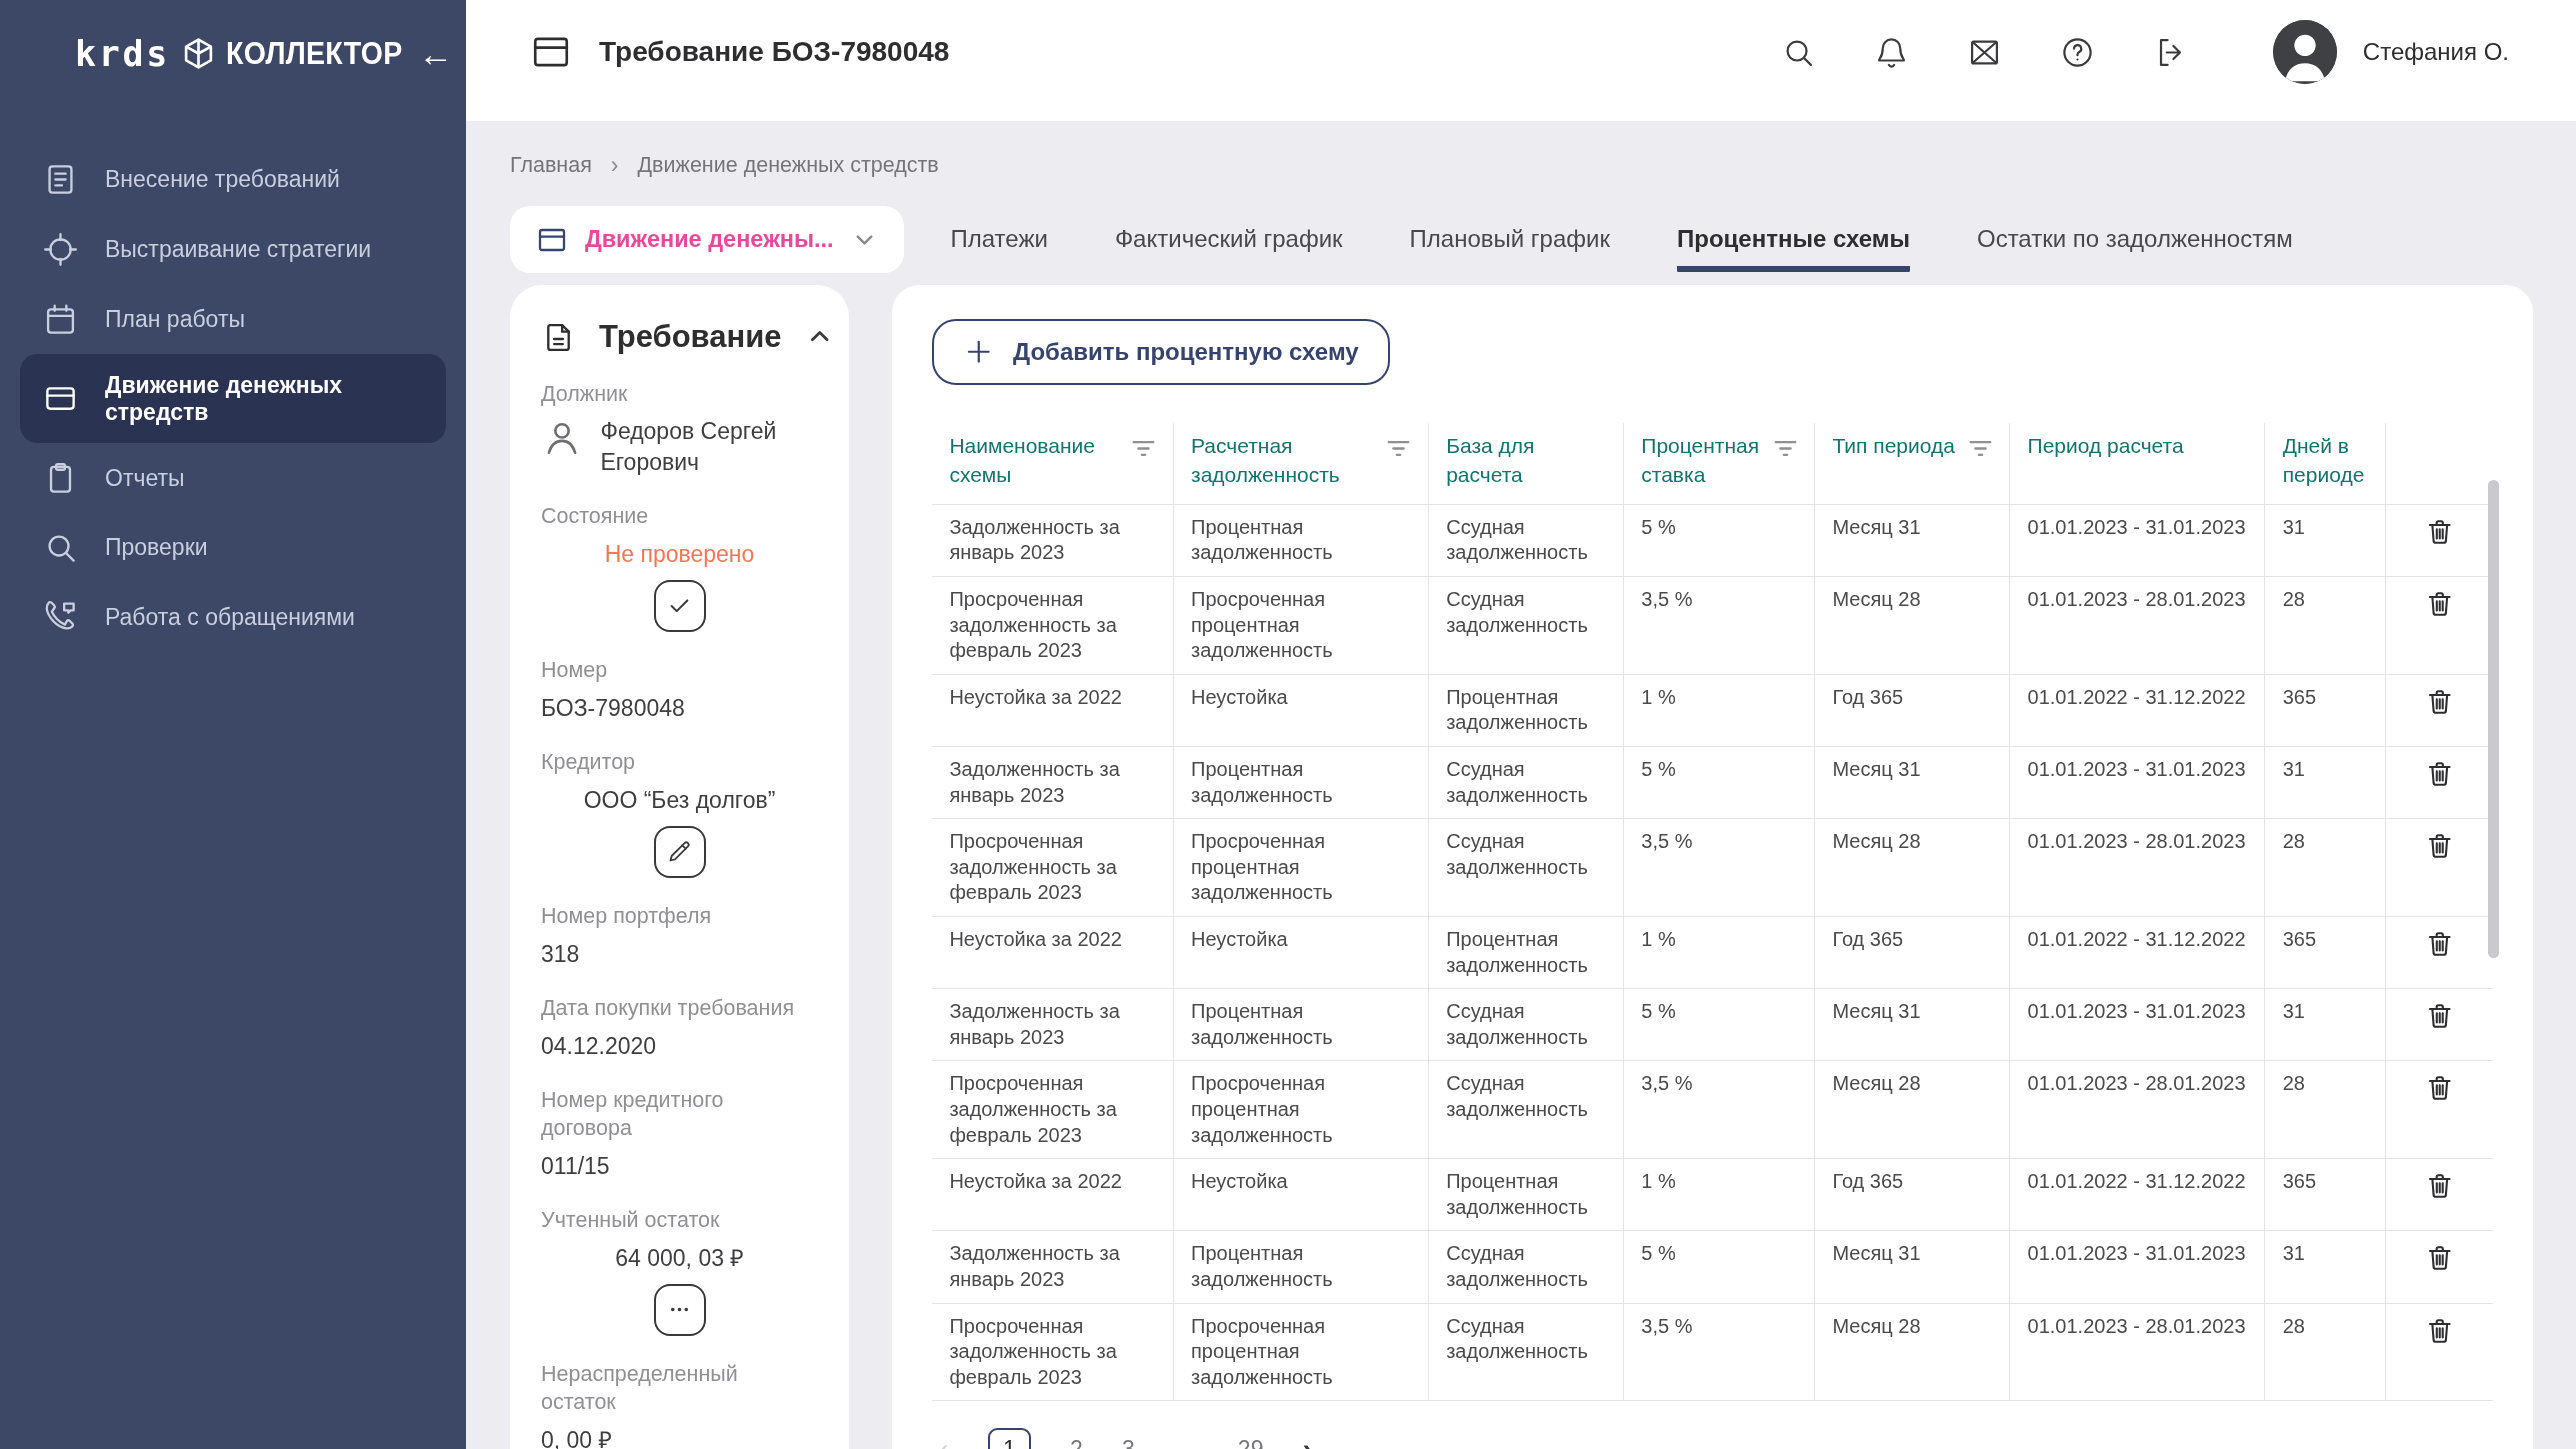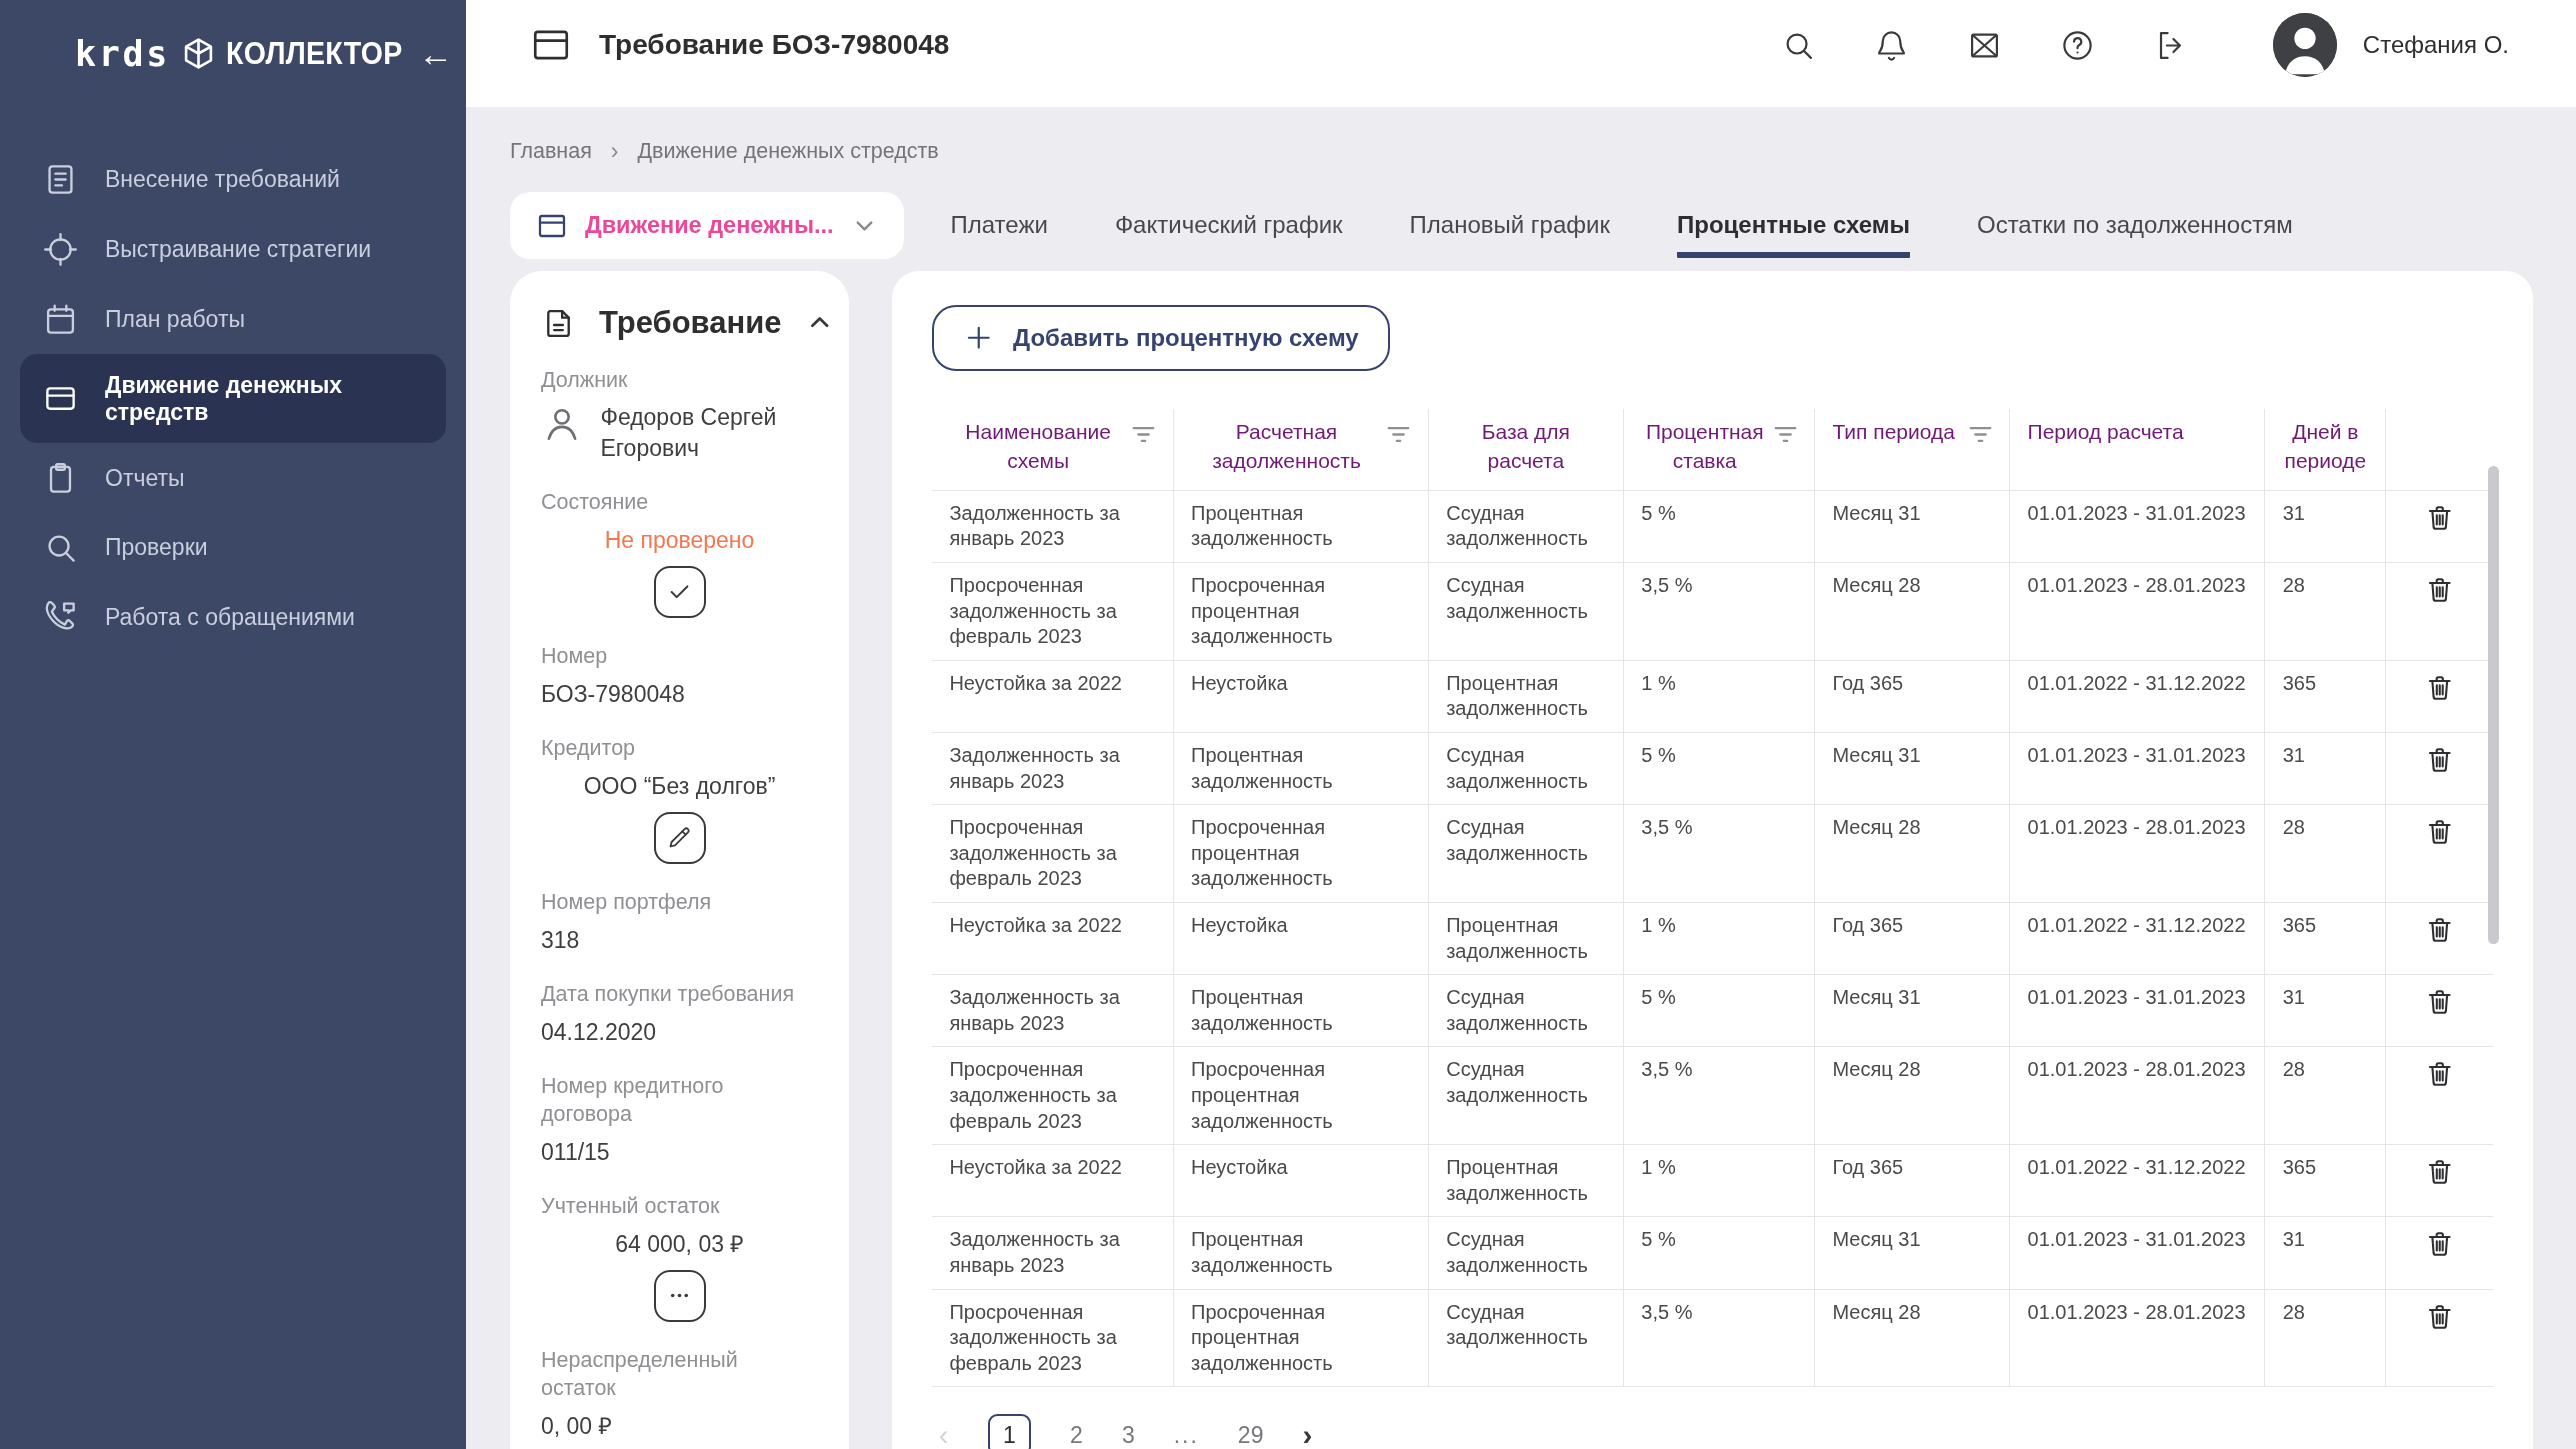--- a/index.html
+++ b/index.html
@@ -15,21 +15,21 @@
   .logo-cube svg { width: 35px; height: 35px; display: block; }
   .logo-brand { font-weight: 800; font-size: 31px; letter-spacing: 0.3px; transform: scaleX(0.92); transform-origin: left; }
   .collapse { color: #fff; font-size: 35px; line-height: 1; cursor: pointer; }
   .menu { padding: 38px 20px; display: flex; flex-direction: column; gap: 0; }
   .menu-item { display: flex; align-items: center; gap: 27px; padding: 17.4px 23px; border-radius: 17.4px; font-size: 23px; cursor: pointer; }
   .menu-item .mi-icon svg { width: 35px; height: 35px; display: block; }
   .menu-item.active { background: #2A3452; color: #FFFFFF; font-weight: 700; }
 
   
   .main { flex: 1; display: flex; flex-direction: column; min-width: 0; }
-  .topbar { height: 107px; flex: none; background: #fff; display: flex; align-items: center; padding: 0 67px 17px 64px; }
+  .topbar { height: 121px; flex: none; background: #fff; display: flex; align-items: center; padding: 0 67px 17px 64px; }
   .topbar-title { display: flex; align-items: center; gap: 27px; color: #2E2E30; }
   .topbar-title .tt-icon svg { width: 42px; height: 42px; display: block; color: #2E2E30; }
   .topbar-title h1 { font-size: 28px; font-weight: 700; }
   .topbar-icons { margin-left: auto; display: flex; align-items: center; gap: 58px; color: #3A3A3D; }
   .tb-ic { cursor: pointer; }
   .tb-ic svg { width: 35px; height: 35px; display: block; }
   .user { display: flex; align-items: center; gap: 25.5px; cursor: pointer; margin-left: 27px; }
   .avatar { width: 64px; height: 64px; border-radius: 50%; overflow: hidden; background: #3F4043; }
   .avatar svg { width: 64px; height: 64px; display: block; }
   .user-name { font-size: 24px; color: #2E2E30; }
@@ -67,21 +67,21 @@
   .debtor-val .person-ic svg { width: 42px; height: 42px; display: block; color: #6F6F73; }
   .orange { color: #F7764F; }
   .icon-btn { width: 52px; height: 52px; flex: none; border: 2px solid #3A3A3D; border-radius: 16px; background: #fff; display: flex; align-items: center; justify-content: center; color: #3A3A3D; cursor: pointer; }
   .icon-btn svg { width: 27px; height: 27px; display: block; }
 
   
   .table-card { flex: 1; background: #fff; border-radius: 27px; padding: 34px 40px 24px; position: relative; min-width: 0; }
   .add-btn { display: inline-flex; align-items: center; gap: 20px; height: 66px; padding: 0 29.5px; background: #fff; border: 2px solid #36436E; border-radius: 24px; color: #36436E; font-size: 24px; font-weight: 600; font-family: inherit; cursor: pointer; }
   .add-btn .plus-ic svg { width: 29.5px; height: 29.5px; display: block; }
   table { width: 100%; border-collapse: collapse; margin-top: 38px; table-layout: fixed; }
-  th { text-align: center; font-weight: 400; font-size: 21px; color: #701a75; line-height: 1.35; padding: 9.4px 17.4px 14.8px; vertical-align: top; border-right: 1.3px solid #E4E4E9; }
+  th { text-align: left; font-weight: 400; font-size: 21px; color: #0f766e; line-height: 1.35; padding: 9.4px 17.4px 14.8px; vertical-align: top; border-right: 1.3px solid #E4E4E9; }
   th:last-child { border-right: none; }
   .th-in { display: flex; justify-content: space-between; align-items: flex-start; gap: 5.4px; }
   .filter-icon { flex: none; margin-top: 6.7px; cursor: pointer; }
   .filter-icon svg { width: 23px; height: 19px; display: block; color: #8F8F94; }
   td { font-size: 20px; color: #4A4A4D; line-height: 1.28; padding: 10px 17.4px 10px; vertical-align: top; border-right: 1.3px solid #E4E4E9; border-bottom: 1.3px solid #E4E4E9; }
   td:last-child { border-right: none; }
   thead th { border-bottom: 1.3px solid #E4E4E9; }
   td.c-period { white-space: nowrap; }
   td.trash-cell { text-align: center; padding-top: 8px; }
   .trash-btn { background: none; border: none; cursor: pointer; color: #2E2E30; padding: 4px; }

